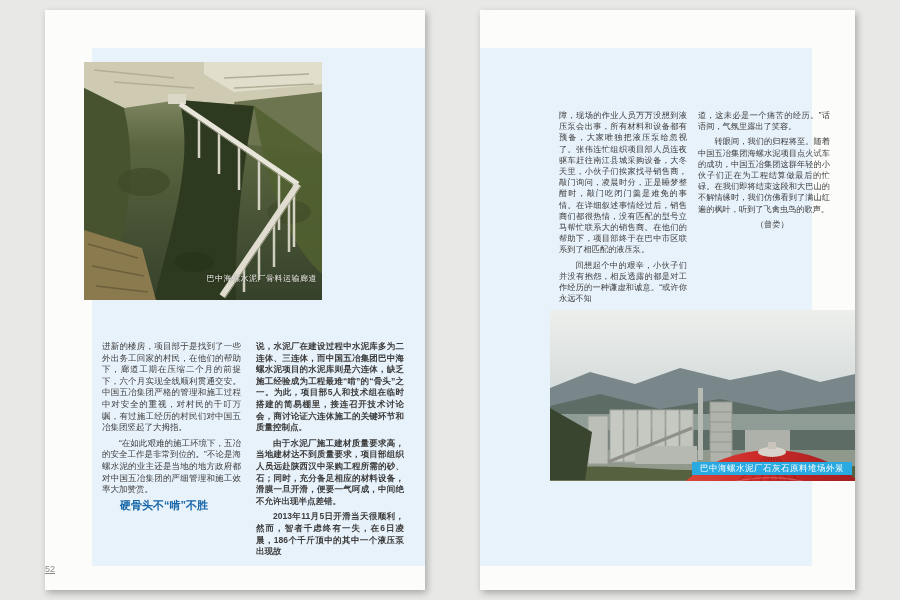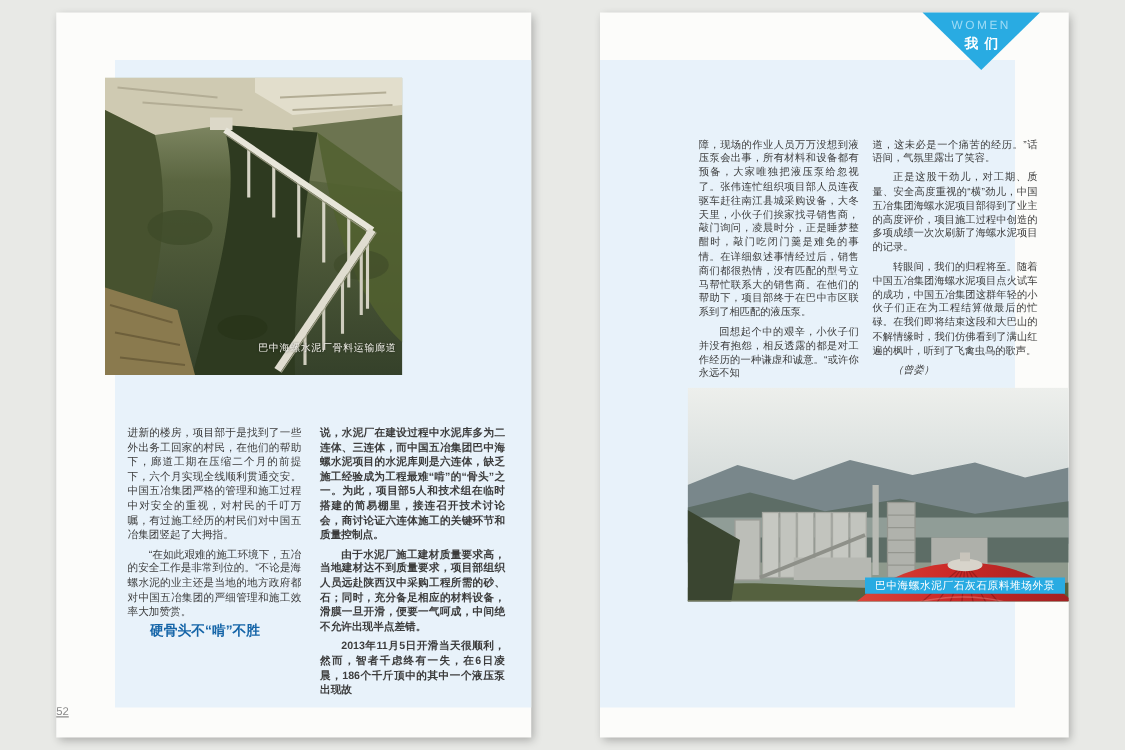--- a/index.html
+++ b/index.html
@@ -16,21 +16,21 @@
   .photo-left{left:39px;top:52px;width:238px;height:238px;}
   .photo-right{left:70px;top:300px;width:305px;height:171px;}
   .col{position:absolute;font-size:8.5px;line-height:11.6px;color:#3c3c3c;text-align:justify;}
   .col p{margin:4px;text-indent:2em;}
   .col p.cont{text-indent:0;}
   .col-l1{left:53px;top:327px;width:147px;}
   .col-l2{left:207px;top:327px;width:156px;font-weight:bold;}
   .col-r1{left:75px;top:96px;width:136px;font-size:8.2px;line-height:11.2px;}
   .col-r2{left:214px;top:96px;width:140px;font-size:8.2px;line-height:11.2px;}
   .subhead{margin:3px 0 2px 0;text-indent:2em;color:#1565a8;font-weight:bold;font-size:11px;}
-  .byline{text-align:left;text-indent:0;margin-top:12px;font-style:italic;}
+  .byline{text-align:center;text-indent:0;margin-top:12px;}
   .caption-overlay{position:absolute;right:5px;bottom:16px;color:#f2f1ea;font-size:8px;
                    letter-spacing:.5px;line-height:10px;text-shadow:0 0 2px rgba(0,0,0,.6);}
   .caption-box{position:absolute;right:3px;bottom:6px;background:#29abe2;color:#ffffff;
                font-size:8.5px;line-height:13px;padding:0 8px;letter-spacing:.5px;}
   .banner{position:absolute;top:0;left:258px;width:94px;height:48px;}
   .banner-tri{position:absolute;top:0;left:0;width:0;height:0;
               border-left:47px solid transparent;border-right:47px solid transparent;
               border-top:46px solid #29abe2;}
   .banner-en{position:absolute;top:5px;left:0;width:100%;text-align:center;color:#9edbf5;
              font-size:9.5px;letter-spacing:2px;}
@@ -90,34 +90,28 @@
       <p>由于水泥厂施工建材质量要求高，当地建材达不到质量要求，项目部组织人员远赴陕西汉中采购工程所需的砂、石；同时，充分备足相应的材料设备，滑膜一旦开滑，便要一气呵成，中间绝不允许出现半点差错。</p>
       <p>2013年11月5日开滑当天很顺利，然而，智者千虑终有一失，在6日凌晨，186个千斤顶中的其中一个液压泵出现故</p>
     </div>
 
     <div class="pagenum">52</div>
   </div>
 
   <div class="page page-right">
     <div class="panel panel-right"></div>
 
-    <div class="banner">
-      <div class="banner-tri"></div>
-      <div class="banner-en">WOMEN</div>
-      <div class="banner-zh">我们</div>
-    </div>
 
     <div class="col col-r1">
       <p class="cont">障，现场的作业人员万万没想到液压泵会出事，所有材料和设备都有预备，大家唯独把液压泵给忽视了。张伟连忙组织项目部人员连夜驱车赶往南江县城采购设备，大冬天里，小伙子们挨家找寻销售商，敲门询问，凌晨时分，正是睡梦整酣时，敲门吃闭门羹是难免的事情。在详细叙述事情经过后，销售商们都很热情，没有匹配的型号立马帮忙联系大的销售商。在他们的帮助下，项目部终于在巴中市区联系到了相匹配的液压泵。</p>
       <p>回想起个中的艰辛，小伙子们并没有抱怨，相反透露的都是对工作经历的一种谦虚和诚意。“或许你永远不知</p>
     </div>
 
     <div class="col col-r2">
       <p class="cont">道，这未必是一个痛苦的经历。”话语间，气氛里露出了笑容。</p>
-      <p>正是这股干劲儿，对工期、质量、安全高度重视的“横”劲儿，中国五冶集团海螺水泥项目部得到了业主的高度评价，项目施工过程中创造的多项成绩一次次刷新了海螺水泥项目的记录。</p>
       <p>转眼间，我们的归程将至。随着中国五冶集团海螺水泥项目点火试车的成功，中国五冶集团这群年轻的小伙子们正在为工程结算做最后的忙碌。在我们即将结束这段和大巴山的不解情缘时，我们仿佛看到了满山红遍的枫叶，听到了飞禽虫鸟的歌声。</p>
       <p class="byline">（曾娄）</p>
     </div>
 
     <figure class="photo photo-right" style="margin:0">
       <svg width="305" height="235" viewBox="0 0 305 235">
         <defs>
           <linearGradient id="skyg" x1="0" y1="0" x2="0" y2="1">
             <stop offset="0" stop-color="#edefec"></stop>
             <stop offset="1" stop-color="#c7d0d0"></stop>

